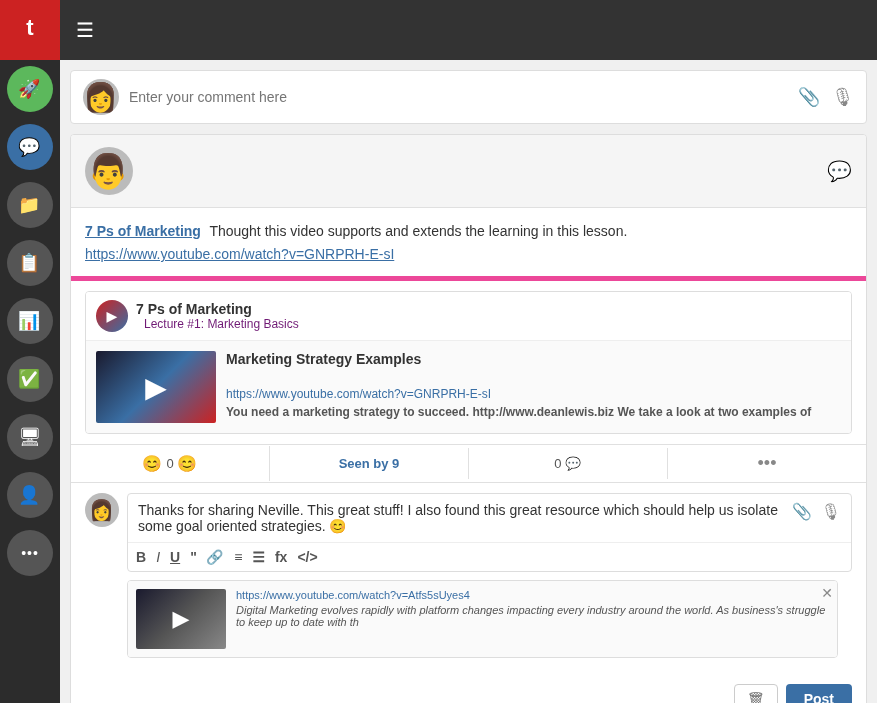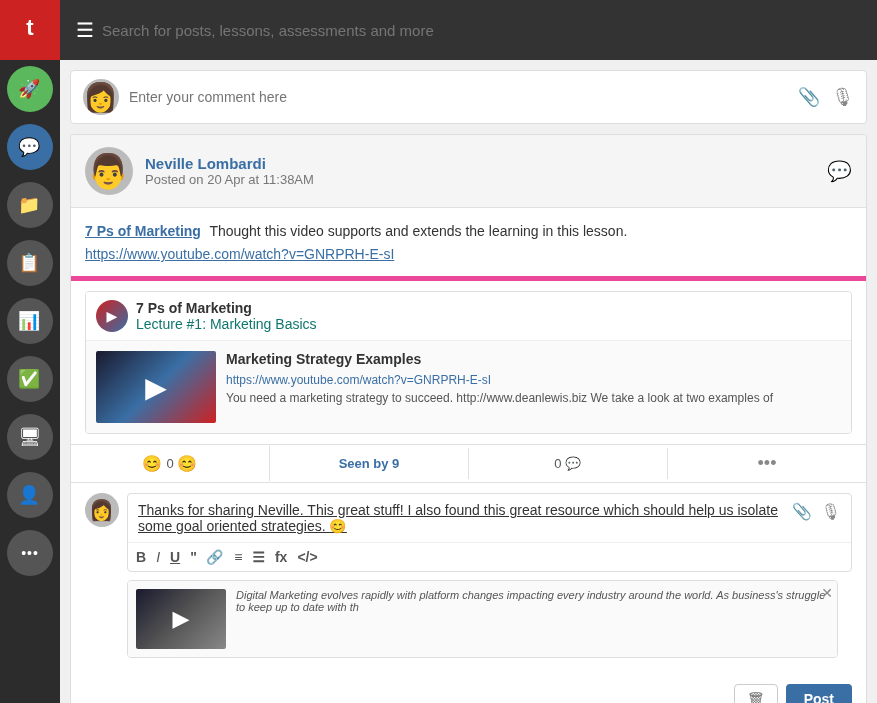--- a/index.html
+++ b/index.html
@@ -213,22 +213,23 @@
       justify-content: center;
       font-size: 16px;
       color: white;
     }
     .video-card-title {
       font-weight: bold;
       font-size: 14px;
       color: #333;
     }
     .video-card-subtitle {
-      font-size: 14px;
-      color: #0f766e;
+      font-size: 12px;
+      color: #701a75;
+      margin-left: 8px;
     }
     .video-preview {
       display: flex;
       padding: 10px;
       gap: 10px;
       background: #fafafa;
     }
     .video-thumbnail {
       width: 120px;
       height: 72px;
@@ -239,30 +240,31 @@
       align-items: center;
       justify-content: center;
       color: white;
       font-size: 28px;
     }
     .video-info { flex: 1; }
     .video-title {
       font-weight: bold;
       font-size: 14px;
       color: #333;
-      margin-bottom: 6px;
+      margin-bottom: 20px;
     }
     .video-url {
       font-size: 12px;
       color: #3a6fa5;
       margin-bottom: 4px;
     }
     .video-desc {
       font-size: 12px;
       color: #555;
+      font-weight: bold;
     }
 
     
     .reaction-bar {
       display: flex;
       align-items: center;
       border-top: 1px solid #e0e0e0;
       border-bottom: 1px solid #e0e0e0;
     }
     .reaction-cell {
@@ -309,21 +311,20 @@
       border-radius: 4px;
       padding: 0;
       overflow: hidden;
     }
     .reply-text {
       padding: 8px 60px 8px 10px;
       font-size: 14px;
       color: #333;
       min-height: 36px;
       position: relative;
-      text-decoration: underline;
     }
     .reply-attachment-icons {
       position: absolute;
       right: 10px;
       top: 8px;
       display: flex;
       gap: 8px;
       color: #888;
       font-size: 16px;
     }
@@ -465,45 +466,40 @@
   </div>
   <div class="sidebar-icon inactive" title="More">
     <span style="font-size:14px;letter-spacing:1px;">•••</span>
   </div>
 </div>
 
 <div class="main">
 
   <div class="topbar">
     <span class="hamburger">☰</span>
-    <input class="topbar-search" type="text" placeholder="Search for posts, lessons, assessments and more" style="">
   </div>
 
   <div class="content">
 
     <div class="comment-input-bar">
       <div class="comment-avatar">
         <span style="font-size:28px;">👩</span>
       </div>
       <input class="comment-input" type="text" placeholder="Enter your comment here" style="">
       <div class="comment-icons">
         <span style="cursor:pointer;">📎</span>
         <span style="cursor:pointer;">🎙</span>
       </div>
     </div>
 
     <div class="post-card">
 
       <div class="post-header">
         <div class="post-avatar">
           <span style="font-size:34px;">👨</span>
-        </div>
-        <div>
-          <div class="post-author-name">Neville Lombardi</div>
-          <div class="post-date">Posted on 20 Apr at 11:38AM</div>
         </div>
         <div class="post-header-icon">💬</div>
       </div>
 
       <div class="post-body">
         <span class="post-tag">7 Ps of Marketing</span>
         <span class="post-text"> Thought this video supports and extends the learning in this lesson.</span>
         <a class="post-link">https://www.youtube.com/watch?v=GNRPRH-E-sI</a>
       </div>
 
@@ -569,20 +565,21 @@
               <span class="toolbar-btn">fx</span>
               <span class="toolbar-btn">&lt;/&gt;</span>
             </div>
           </div>
         </div>
 
         <div class="reply-video-preview" style="margin-left:42px;">
           <div class="reply-video-inner">
             <div class="reply-video-thumb">▶</div>
             <div>
+              <div class="reply-video-url">https://www.youtube.com/watch?v=Atfs5sUyes4</div>
               <div class="reply-video-desc">Digital Marketing evolves rapidly with platform changes impacting every industry around the world. As business's struggle to keep up to date with th</div>
             </div>
           </div>
           <span class="reply-video-close">✕</span>
         </div>
       </div>
 
       <div class="reply-actions">
         <button class="btn-delete">🗑</button>
         <button class="btn-post">Post</button>

